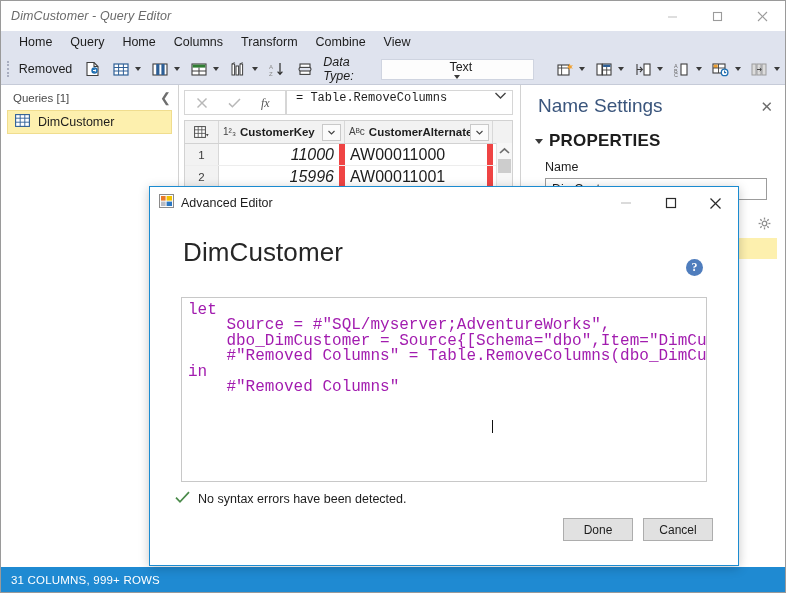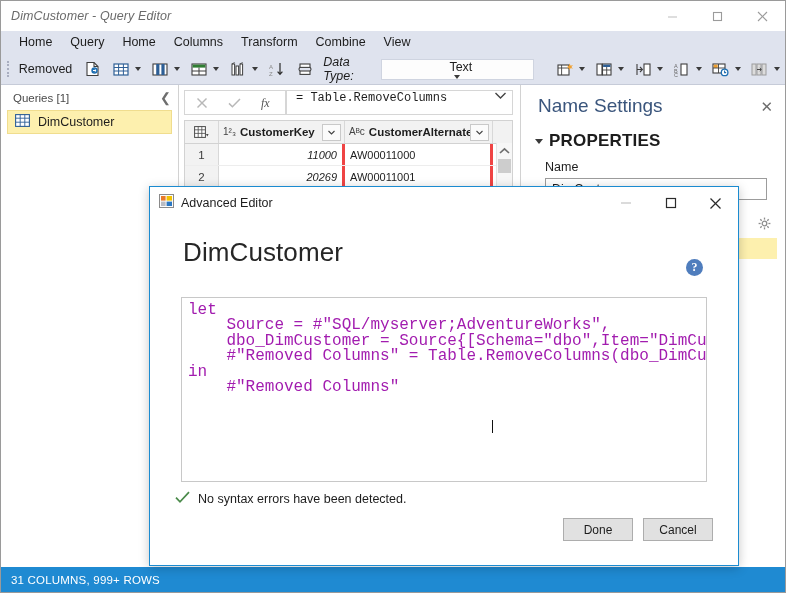--- a/index.html
+++ b/index.html
@@ -174,21 +174,21 @@
     display: flex; align-items: center; justify-content: center;
     margin-right: 3px;
   }
   .grid-row { display: flex; height: 21px; border-bottom: 1px solid #ededed; }
   .gr-num {
     width: 33px; background: #f2f2f2; border-right: 1px solid #d8d8d8;
     font-size: 11.5px; color: #3b3b3b;
     display:flex; align-items:center; justify-content:center;
   }
   .gr-cell {
-    border-right: 3px solid #ef4444; font-size: 11px; color: #1d1d1d;
+    border-right: 6px solid #ef4444; font-size: 16px; color: #1d1d1d;
     display: flex; align-items: center; box-sizing: border-box;
     padding: 0 5px;
     text-align: right;
   }
   .gr-cell.num { justify-content: flex-end; font-style: italic; }
   .vscroll {
     position: absolute; right: 0; top: 22px; width: 15px; bottom: 0;
     background: #f7f7f7; border-left: 1px solid #e4e4e4;
   }
   .vs-up {
@@ -602,21 +602,21 @@
         </div>
       </div>
 
       <div class="grid-row">
         <div class="gr-num">1</div>
         <div class="gr-cell num" style="width:126px">11000</div>
         <div class="gr-cell" style="width:148px">AW00011000</div>
       </div>
       <div class="grid-row">
         <div class="gr-num">2</div>
-        <div class="gr-cell num" style="width:126px">20269</div>
+        <div class="gr-cell num" style="width:126px">15996</div>
         <div class="gr-cell" style="width:148px">AW00011001</div>
       </div>
 
       <div class="vscroll">
         <div class="vs-up">
           <svg width="11" height="8" viewBox="0 0 11 8">
               <path d="M1 6l4.5-4.2L10 6" fill="none" stroke="#6e6e6e" stroke-width="1.7"></path>
             </svg>
         </div>
         <div class="vs-thumb"></div>

